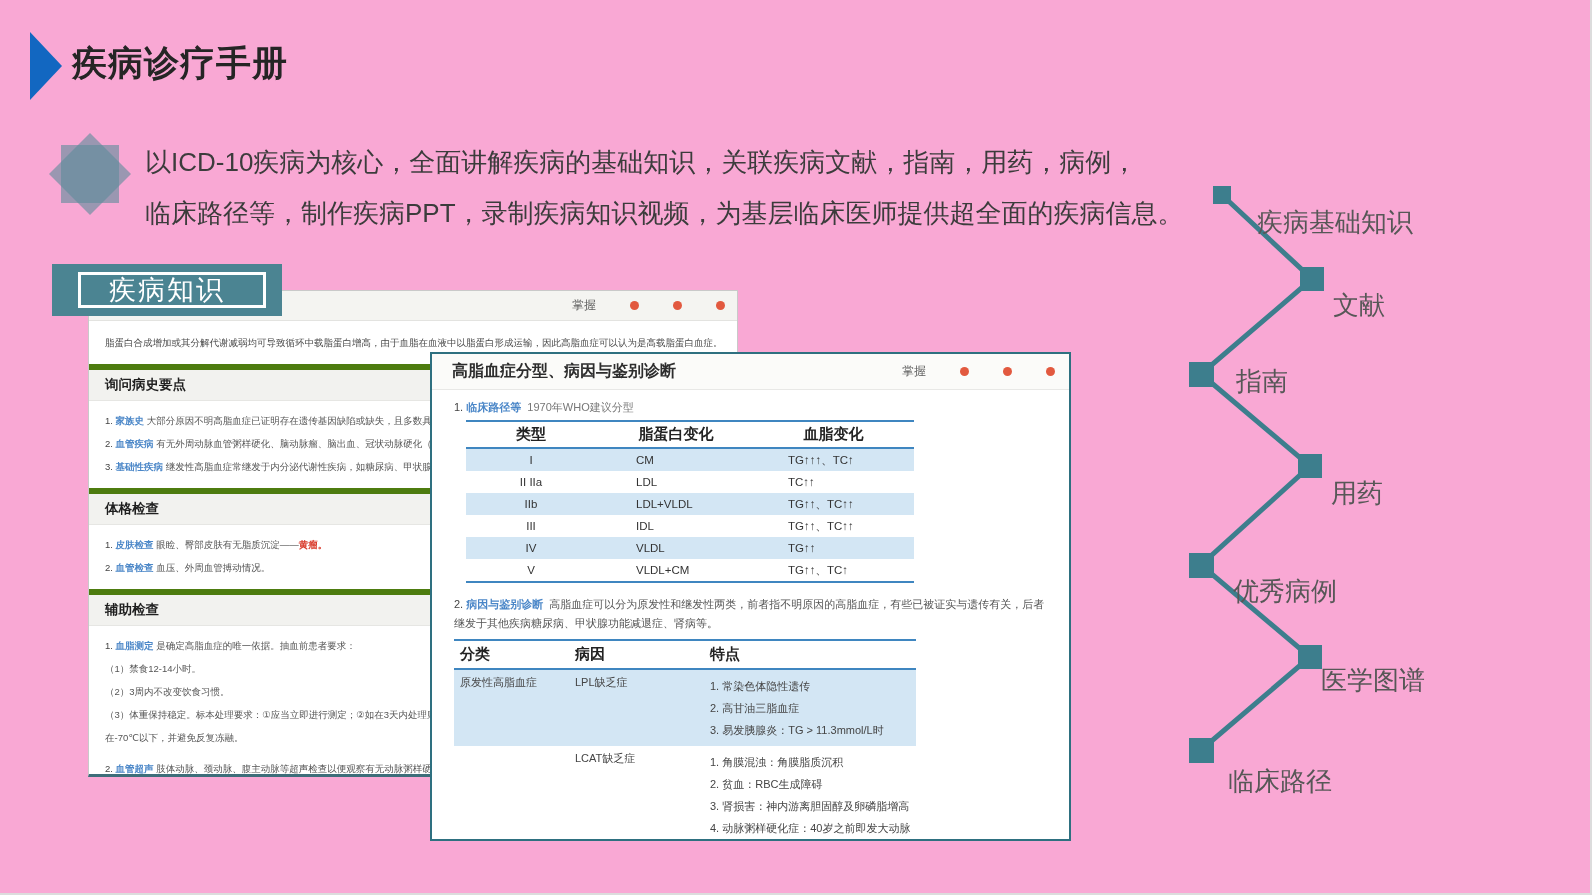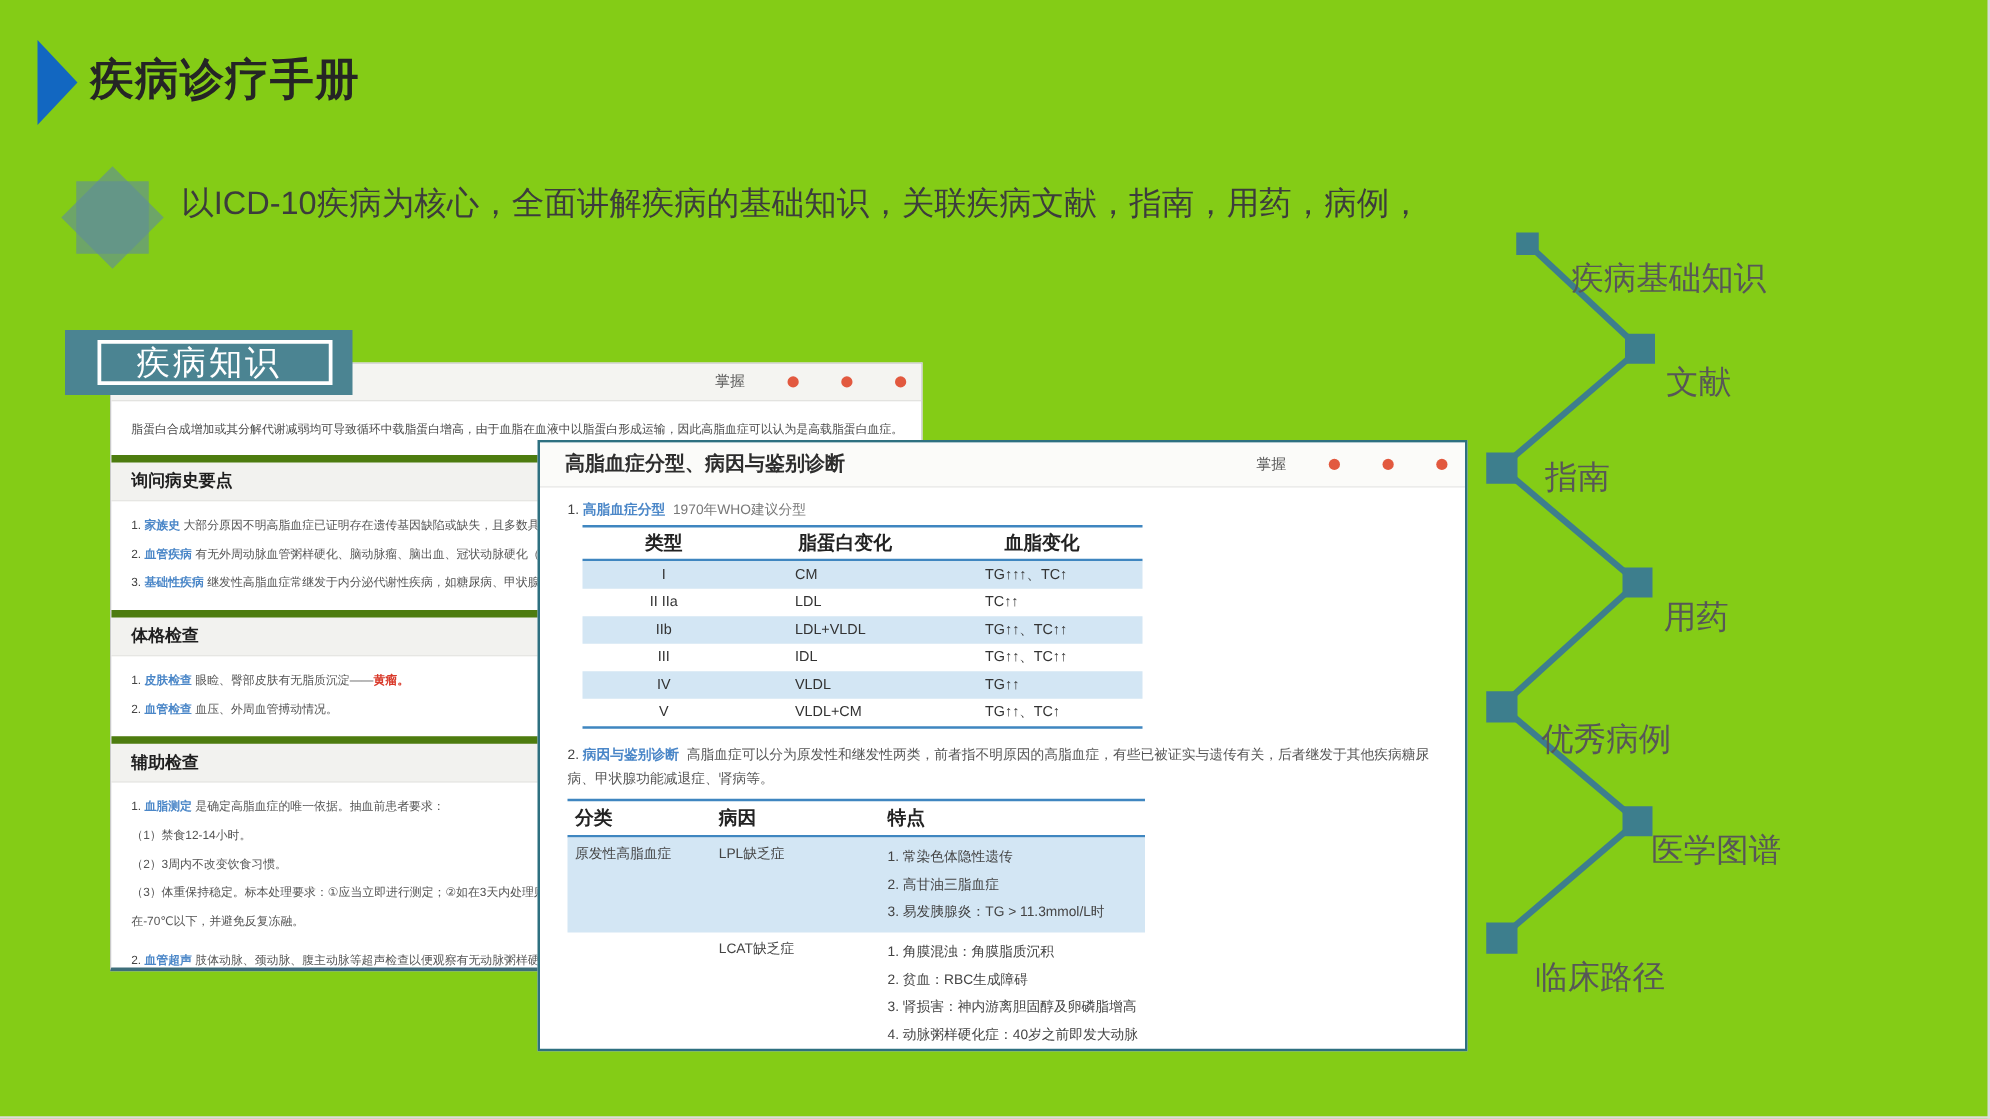--- a/index.html
+++ b/index.html
@@ -1,17 +1,17 @@
 <!DOCTYPE html>
 <html><head>
 <meta charset="utf-8">
 <style>
   * { margin:0; padding:0; box-sizing:border-box; }
   body { background:#fff; font-family:"Liberation Sans","DejaVu Sans",sans-serif; }
-  .page { position:relative; width:1592px; height:895px; background:#84cc16; overflow:hidden;
+  .page { position:relative; width:1592px; height:895px; background:#f9a8d4; overflow:hidden;
           border-right:2px solid #dcdcdc; border-bottom:2px solid #dcdcdc; }
 
   
   .title-arrow { position:absolute; left:30px; top:32px; width:0; height:0;
     border-left:32px solid #1267C1; border-top:34px solid transparent; border-bottom:34px solid transparent; }
   .page-title { position:absolute; left:72px; top:40px; font-size:35px; font-weight:bold; color:#252525; letter-spacing:1px; }
 
   
   .diamond-icon { position:absolute; left:48px; top:132px; width:84px; height:84px; }
   .diamond-icon .sq, .diamond-icon .dia { position:absolute; left:13px; top:13px; width:58px; height:58px;
@@ -62,21 +62,21 @@
   .bp-sec-head { margin:10px -16px 8px -16px; padding:6px 16px; background:#f2f2ef;
     border-top:6px solid #4d7c0f; border-bottom:1px solid #e6e6e3;
     font-size:13.5px; font-weight:bold; color:#1f1f1f; }
   .bp-line { font-size:9.5px; color:#555; line-height:23px; white-space:nowrap; overflow:hidden; }
   .bp-line .num { color:#444; }
   .bp-line .term { color:#4B87C8; font-weight:bold; }
   .bp-line .red { color:#D93A2B; font-weight:bold; }
   .bp-gap { height:8px; }
 
   
-  .front-panel { position:absolute; left:430px; top:352px; width:744px; height:489px; background:#fff;
+  .front-panel { position:absolute; left:430px; top:352px; width:641px; height:489px; background:#fff;
     border:2px solid #2E7080; z-index:4; overflow:hidden; }
   .fp-header { height:36px; background:#fbfbf9; border-bottom:1px solid #e8e8e6;
     display:flex; justify-content:space-between; align-items:center; padding:0 14px 0 20px; }
   .fp-title { font-size:16px; font-weight:bold; color:#2d2d2d; }
   .fp-header .m-label { font-size:12px; }
   .fp-content { padding:10px 22px 0 22px; }
   .fp-secline { font-size:11px; color:#777; margin-bottom:5px; }
   .fp-secline .num { color:#444; }
   .fp-secline .term { color:#4B87C8; font-weight:bold; }
   .fp-para { font-size:11px; color:#555; line-height:19px; margin:12px 0 6px 0; }
@@ -113,20 +113,21 @@
 
   <div class="title-arrow" data-interactable="false"></div>
   <h1 class="page-title" data-interactable="false">疾病诊疗手册</h1>
 
   <div class="diamond-icon" data-interactable="false">
     <span class="sq"></span>
       <span class="dia"></span>
   </div>
   <p class="intro-text" data-interactable="false">
     <span data-interactable="false">以ICD-10疾病为核心，全面讲解疾病的基础知识，关联疾病文献，指南，用药，病例，</span><br>
+    <span data-interactable="false">临床路径等，制作疾病PPT，录制疾病知识视频，为基层临床医师提供超全面的疾病信息。</span>
   </p>
 
   <svg class="zigzag-svg" data-interactable="false" viewBox="0 0 1592 895">
     <polyline points="1222,195 1312,279 1201,374 1310,466 1201,565 1310,657 1201,750" fill="none" stroke="#3D7E8D" stroke-width="5"></polyline>
   </svg>
   <div class="tl-node tl-n0" data-interactable="false"></div>
   <div class="tl-node tl-n1" data-interactable="false"></div>
   <div class="tl-node tl-n2" data-interactable="false"></div>
   <div class="tl-node tl-n3" data-interactable="false"></div>
   <div class="tl-node tl-n4" data-interactable="false"></div>
@@ -185,21 +186,21 @@
       <span class="mastery" data-interactable="false">
         <span class="m-label" data-interactable="false">掌握</span>
         <span class="dot" data-interactable="false"></span>
         <span class="dot" data-interactable="false"></span>
         <span class="dot" data-interactable="false"></span>
       </span>
     </div>
     <div class="fp-content" data-interactable="false">
 
       <div class="fp-secline" data-interactable="false">
-        <span class="num">1. </span><span class="term">高脂血症分型</span>&nbsp;
+        <span class="num">1. </span><span class="term">临床路径等</span>&nbsp;
         <span>1970年WHO建议分型</span>
       </div>
 
       <div class="t1" data-interactable="false">
         <div class="t1-head" data-interactable="false">
           <span data-interactable="false">类型</span>
           <span data-interactable="false">脂蛋白变化</span>
           <span data-interactable="false">血脂变化</span>
         </div>
         <div class="t1-row" data-interactable="false">

